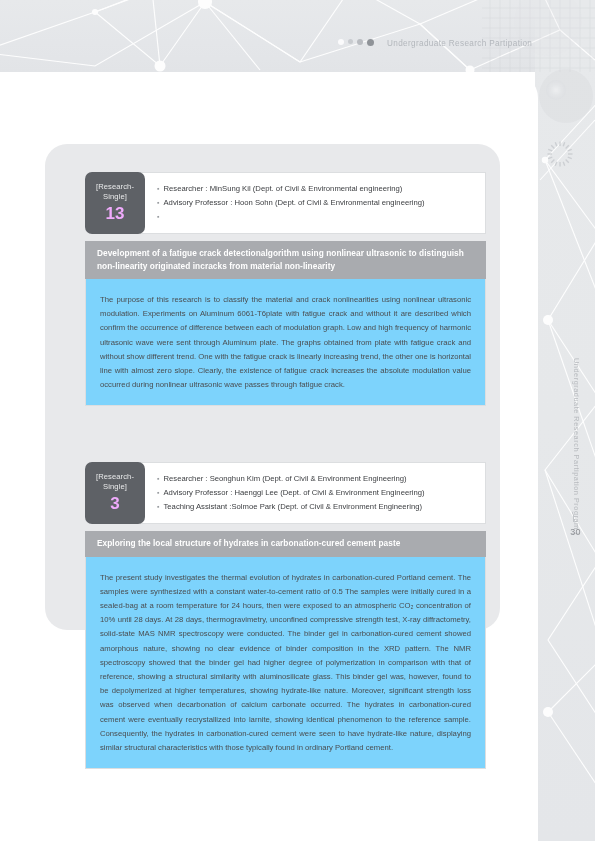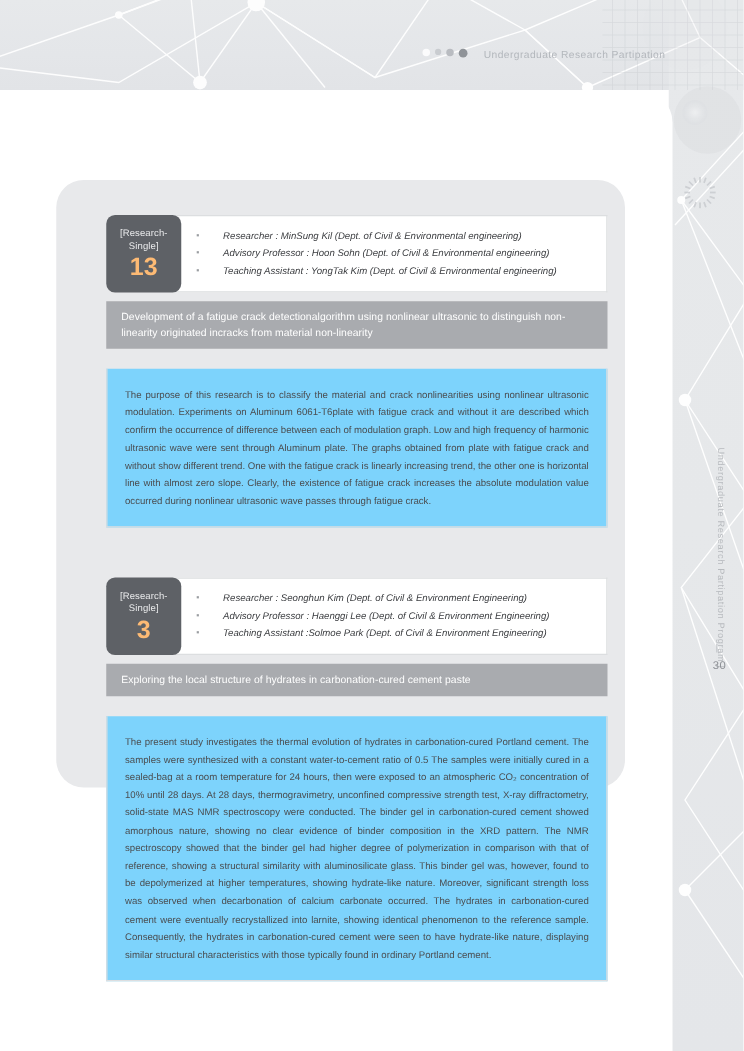--- a/index.html
+++ b/index.html
@@ -65,38 +65,38 @@
     width:60px;min-height:60px;
     background:#5e6166;border-radius:7px 7px 7px 7px;
     color:#ffffff;
     display:flex;flex-direction:column;align-items:center;justify-content:center;
     padding:7px 0 8px 0;box-sizing:border-box;
     position:relative;z-index:3;
     margin-left:40px;
   }
   .tag .t1{font-size:7.6px;line-height:10px;letter-spacing:.1px;color:#e9eaeb;text-align:center;}
   .tag .t2{font-size:7.6px;line-height:10px;letter-spacing:.1px;color:#e9eaeb;text-align:center;}
-  .tag .num{font-size:20px;font-weight:bold;line-height:20px;margin-top:2px;color:#fdba74;}
+  .tag .num{font-size:17px;font-weight:bold;line-height:20px;margin-top:2px;color:#f0abfc;}
 
   .people{
     flex:1;background:#ffffff;border:1px solid #dcdee0;border-left:none;
     margin-left:-8px;padding:9px 12px 9px 20px;box-sizing:border-box;
     position:relative;z-index:2;margin-right:14px;
   }
   .pline{
     font-size:7.7px;line-height:14px;color:#3b3d40;
-    display:flex;align-items:flex-start;gap:19px;white-space:nowrap;font-style:italic;
+    display:flex;align-items:flex-start;gap:4px;white-space:nowrap;
   }
   .pbullet{color:#9a9da1;font-size:7px;line-height:14px;}
 
   .title-bar{
-    margin:7px 14px 16px 40px;
+    margin:7px 14px 0 40px;
     background:#a9abaf;color:#ffffff;
     padding:6px 12px 7px 12px;
-    font-size:8.3px;font-weight:normal;line-height:12.5px;letter-spacing:.05px;
+    font-size:8.3px;font-weight:bold;line-height:12.5px;letter-spacing:.05px;
   }
   .abstract{
     margin:0 14px 0 40px;
     background:#7dd3fc;border:1px solid #dcdee0;border-top:none;
     padding:14px 14px 13px 14px;
     font-size:7.7px;line-height:14.2px;color:#4a4d50;
     text-align:justify;
   }
 
   
@@ -232,21 +232,20 @@
           <div class="pline">
             <span class="pbullet">▪</span>
             <span>Researcher : MinSung Kil (Dept. of Civil &amp; Environmental engineering)</span>
           </div>
           <div class="pline">
             <span class="pbullet">▪</span>
             <span>Advisory Professor : Hoon Sohn (Dept. of Civil &amp; Environmental engineering)</span>
           </div>
           <div class="pline">
             <span class="pbullet">▪</span>
-            <span>Teaching Assistant : YongTak Kim (Dept. of Civil &amp; Environmental engineering)</span>
           </div>
         </div>
       </div>
       <div class="title-bar">Development of a fatigue crack detectionalgorithm using nonlinear ultrasonic to distinguish non-linearity originated incracks from material non-linearity</div>
       <div class="abstract">The purpose of this research is to classify the material and crack nonlinearities using nonlinear ultrasonic modulation. Experiments on Aluminum 6061-T6plate with fatigue crack and without it are described which confirm the occurrence of difference between each of modulation graph. Low and high frequency of harmonic ultrasonic wave were sent through Aluminum plate. The graphs obtained from plate with fatigue crack and without show different trend. One with the fatigue crack is linearly increasing trend, the other one is horizontal line with almost zero slope. Clearly, the existence of fatigue crack increases the absolute modulation value occurred during nonlinear ultrasonic wave passes through fatigue crack.</div>
     </div>
 
     <div class="block" id="block-14">
       <div class="people-row">
         <div class="tag">

